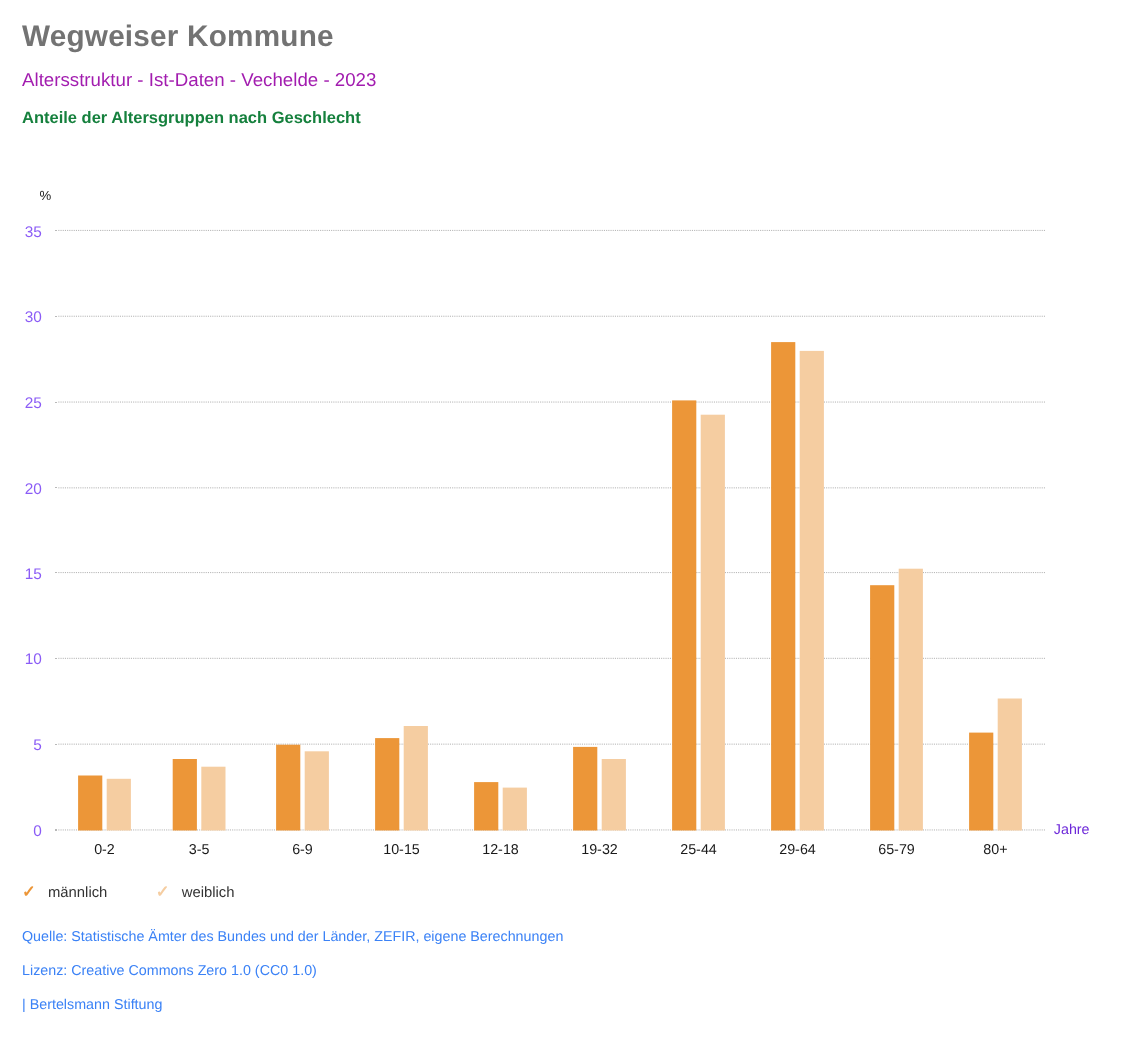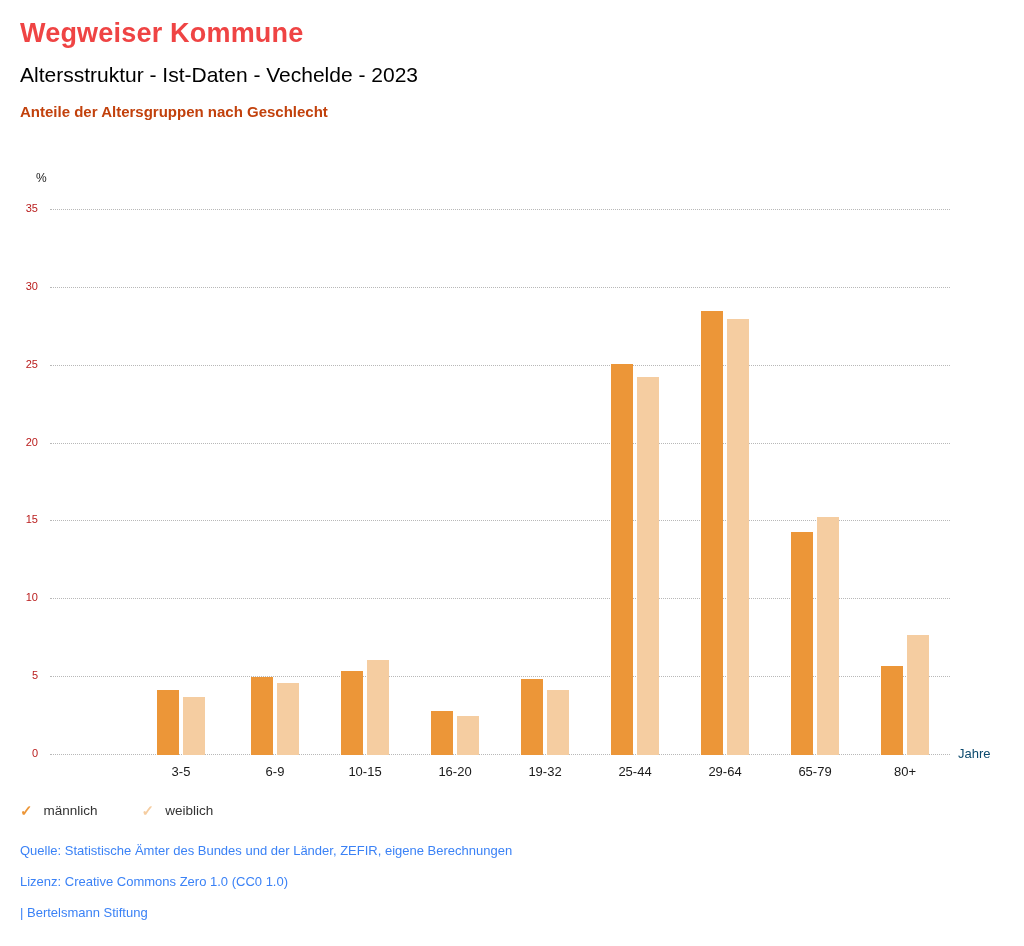--- a/index.html
+++ b/index.html
@@ -2,39 +2,39 @@
 <html><head>
 <meta charset="utf-8">
 <style>
   html,body{margin:0;padding:0;background:#fff;}
   .page{
     position:relative;width:1024px;height:946px;background:#ffffff;
     font-family:"Liberation Sans", sans-serif;color:#1a1a1a;overflow:hidden;
   }
   
   .hdr{position:absolute;left:20px;top:18px;}
-  .hdr h1{margin:0 0 14px 0;font-size:27px;font-weight:700;letter-spacing:.2px;color:#ef4444;}
-  .hdr h2{margin:0 0 16px 0;font-size:21px;font-weight:400;color:#000000;}
-  .hdr h3{margin:0;font-size:15px;font-weight:700;color:#c2410c;}
+  .hdr h1{margin:0 0 14px 0;font-size:27px;font-weight:700;letter-spacing:.2px;color:#737373;}
+  .hdr h2{margin:0 0 16px 0;font-size:17px;font-weight:400;color:#a21caf;}
+  .hdr h3{margin:0;font-size:15px;font-weight:700;color:#15803d;}
   
   .unit-label{position:absolute;left:36px;top:171px;font-size:12px;color:#222;}
   .plot{position:absolute;left:50px;top:210px;width:900px;height:545px;}
   .gridline{position:absolute;left:0;right:0;height:0;border-top:1.5px dotted #b8b8b8;}
   .gridline .ytick{
-    position:absolute;right:calc(100% + 12px);top:-8px;font-size:11px;color:#b91c1c;
+    position:absolute;right:calc(100% + 12px);top:-8px;font-size:14px;color:#8b5cf6;
     white-space:nowrap;
   }
   .group{position:absolute;bottom:0;height:100%;}
   .bars{display:flex;align-items:flex-end;justify-content:center;gap:4px;height:100%;}
   .bar{width:22px;}
   .xlabel{
     position:absolute;top:calc(100% + 9px);left:0;width:100%;text-align:center;
     font-size:13px;color:#1a1a1a;
   }
-  .x-unit-label{position:absolute;left:958px;top:746px;font-size:13px;color:#0c4a6e;}
+  .x-unit-label{position:absolute;left:958px;top:746px;font-size:13px;color:#6d28d9;}
   
   .legend{position:absolute;left:20px;top:803px;display:flex;gap:44px;align-items:center;}
   .legend-item{display:flex;align-items:center;gap:11px;cursor:pointer;font-size:13.5px;color:#333;}
   .legend-check{font-size:15px;font-weight:700;line-height:1;}
   
   .ftr{position:absolute;left:20px;top:844px;color:#3b82f6;}
   .ftr p{margin:0 0 17px 0;font-size:13px;line-height:14px;}
 </style>
 </head>
 <body>
@@ -67,20 +67,27 @@
       </div>
       <div class="gridline" style="bottom: 389.286px;">
         <span class="ytick">25</span>
       </div>
       <div class="gridline" style="bottom: 467.143px; margin-top: 37px;">
         <span class="ytick">30</span>
       </div>
       <div class="gridline" style="bottom: 545px;">
         <span class="ytick">35</span>
       </div>
+      <div class="group" style="left: 0px; width: 90px;">
+        <div class="bars">
+          <div class="bar" style="height: 49.8286px; background: rgb(236, 150, 56);"></div>
+          <div class="bar" style="height: 46.7143px; background: rgb(245, 205, 161);"></div>
+        </div>
+        <div class="xlabel">0-2</div>
+      </div>
       <div class="group" style="left: 86px; width: 90px;">
         <div class="bars">
           <div class="bar" style="height: 65.4px; background: rgb(236, 150, 56);"></div>
           <div class="bar" style="height: 57.6143px; background: rgb(245, 205, 161);"></div>
         </div>
         <div class="xlabel">3-5</div>
       </div>
       <div class="group" style="left: 180px; width: 90px;">
         <div class="bars">
           <div class="bar" style="height: 77.8571px; background: rgb(236, 150, 56);"></div>
@@ -93,21 +100,21 @@
           <div class="bar" style="height: 84.0857px; background: rgb(236, 150, 56);"></div>
           <div class="bar" style="height: 94.9857px; background: rgb(245, 205, 161);"></div>
         </div>
         <div class="xlabel">10-15</div>
       </div>
       <div class="group" style="left: 360px; width: 90px;">
         <div class="bars">
           <div class="bar" style="height: 43.6px; background: rgb(236, 150, 56);"></div>
           <div class="bar" style="height: 38.9286px; background: rgb(245, 205, 161);"></div>
         </div>
-        <div class="xlabel">16-20</div>
+        <div class="xlabel">12-18</div>
       </div>
       <div class="group" style="left: 450px; width: 90px;">
         <div class="bars">
           <div class="bar" style="height: 76.3px; background: rgb(236, 150, 56);"></div>
           <div class="bar" style="height: 65.4px; background: rgb(245, 205, 161);"></div>
         </div>
         <div class="xlabel">19-32</div>
       </div>
       <div class="group" style="left: 540px; width: 90px;">
         <div class="bars">

